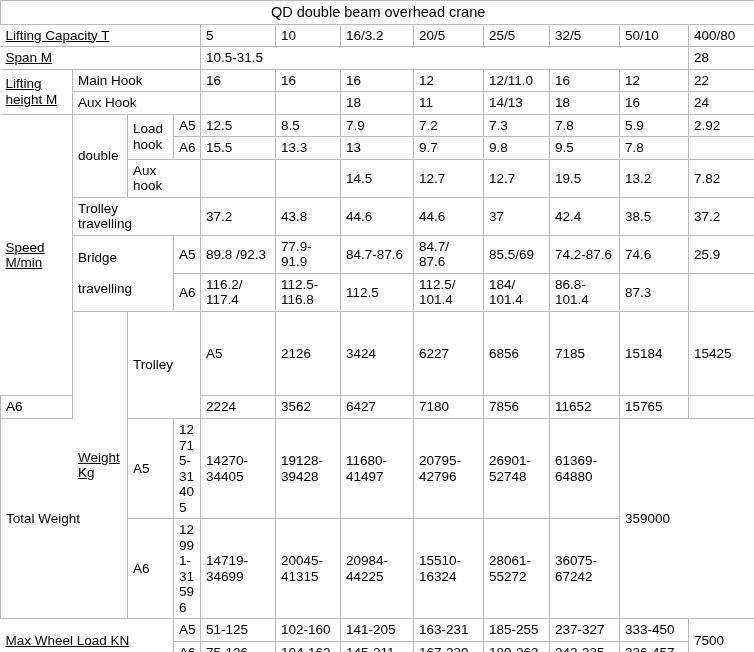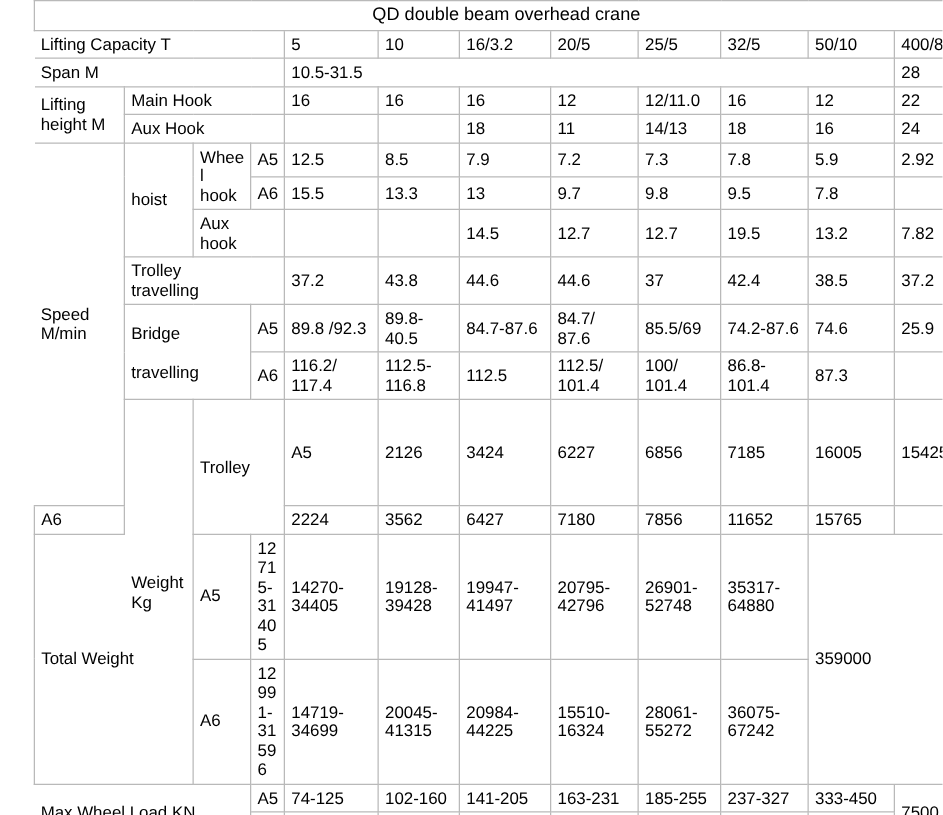--- a/index.html
+++ b/index.html
@@ -12,21 +12,20 @@
     height: 652px;
     font-family: "Liberation Sans", sans-serif;
     color: #000;
     overflow: hidden;
   }
   .sheet {
     width: 754px;
     height: 652px;
     box-sizing: border-box;
     position: relative;
-    padding-left: 27px;
   }
   table.spec {
     border-collapse: collapse;
     width: 754px;
     table-layout: fixed;
     font-size: 13.5px;
   }
   table.spec td {
     border: 1px solid #b9b9b9;
     padding: 3px 4px 3px 5px;
@@ -36,21 +35,21 @@
     word-break: break-word;
   }
   td.title {
     text-align: center;
     border-left: none;
     border-right: none;
     border-top: none;
     font-size: 14.5px;
     padding: 5px 0 6px 0;
   }
-  .edge-left { border-left: none !important; }
+  .edge-left { border-left: none !important; text-decoration: underline; }
   .edge-right { border-right: none !important; margin-top: 36px; }
   .tall { height: 29px; }
 </style>
 </head>
 <body>
 
 <div class="sheet">
 <table class="spec">
   <colgroup>
     <col style="width:72px">
@@ -110,23 +109,23 @@
     <td>18</td>
     <td>11</td>
     <td>14/13</td>
     <td>18</td>
     <td>16</td>
     <td class="edge-right">24</td>
   </tr>
 
   <tr>
     <td class="edge-left" rowspan="7">Speed M/min</td>
-    <td rowspan="3">hoist</td>
+    <td rowspan="3">double</td>
     <td rowspan="2">
-      <span>Wheel</span><br>
+      <span>Load</span><br>
       <span>hook</span>
     </td>
     <td>A5</td>
     <td>12.5</td>
     <td>8.5</td>
     <td>7.9</td>
     <td>7.2</td>
     <td>7.3</td>
     <td>7.8</td>
     <td>5.9</td>
@@ -175,51 +174,51 @@
     <td class="edge-right">37.2</td>
   </tr>
 
   <tr class="tall">
     <td rowspan="2" colspan="2">
       <span>Bridge</span><br><br>
       <span>travelling</span>
     </td>
     <td>A5</td>
     <td>89.8 /92.3</td>
-    <td>89.8-40.5</td>
+    <td>77.9-91.9</td>
     <td>84.7-87.6</td>
     <td>84.7/ 87.6</td>
     <td>85.5/69</td>
     <td>74.2-87.6</td>
     <td>74.6</td>
     <td class="edge-right">25.9</td>
   </tr>
 
   <tr class="tall">
     <td>A6</td>
     <td>116.2/ 117.4</td>
     <td>112.5-116.8</td>
     <td>112.5</td>
     <td>112.5/ 101.4</td>
-    <td>100/ 101.4</td>
+    <td>184/ 101.4</td>
     <td>86.8-101.4</td>
     <td>87.3</td>
     <td class="edge-right"></td>
   </tr>
 
   <tr>
     <td class="edge-left" rowspan="4">Weight  Kg</td>
     <td rowspan="2" colspan="2">Trolley</td>
     <td>A5</td>
     <td>2126</td>
     <td>3424</td>
     <td>6227</td>
     <td>6856</td>
     <td>7185</td>
-    <td>16005</td>
+    <td>15184</td>
     <td>15425</td>
     <td class="edge-right">142.3</td>
   </tr>
 
   <tr>
     <td>A6</td>
     <td>2224</td>
     <td>3562</td>
     <td>6427</td>
     <td>7180</td>
@@ -228,42 +227,42 @@
     <td>15765</td>
     <td class="edge-right"></td>
   </tr>
 
   <tr class="tall">
     <td rowspan="2" colspan="2">Total Weight</td>
     <td>A5</td>
     <td>12715-31405</td>
     <td>14270-34405</td>
     <td>19128-39428</td>
-    <td>19947-41497</td>
+    <td>11680-41497</td>
     <td>20795-42796</td>
     <td>26901-52748</td>
-    <td>35317-64880</td>
+    <td>61369-64880</td>
     <td class="edge-right" rowspan="2">359000</td>
   </tr>
 
   <tr class="tall">
     <td>A6</td>
     <td>12991-31596</td>
     <td>14719-34699</td>
     <td>20045-41315</td>
     <td>20984-44225</td>
     <td>15510-16324</td>
     <td>28061-55272</td>
     <td>36075-67242</td>
   </tr>
 
   <tr>
     <td class="edge-left" rowspan="2" colspan="3">Max Wheel Load KN</td>
     <td>A5</td>
-    <td>74-125</td>
+    <td>51-125</td>
     <td>102-160</td>
     <td>141-205</td>
     <td>163-231</td>
     <td>185-255</td>
     <td>237-327</td>
     <td>333-450</td>
     <td class="edge-right" rowspan="2">7500</td>
   </tr>
 
   <tr>

